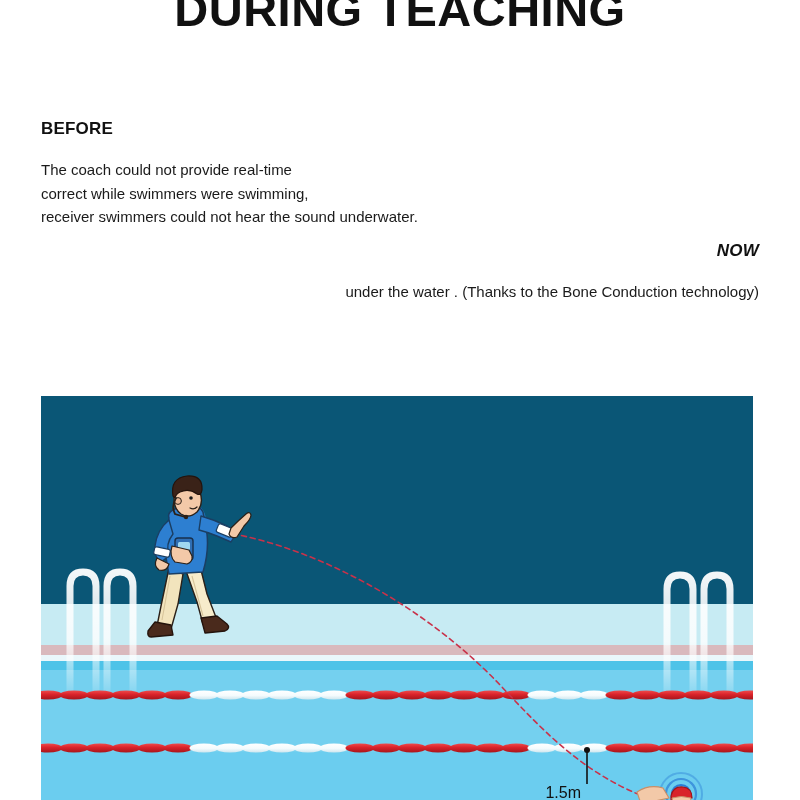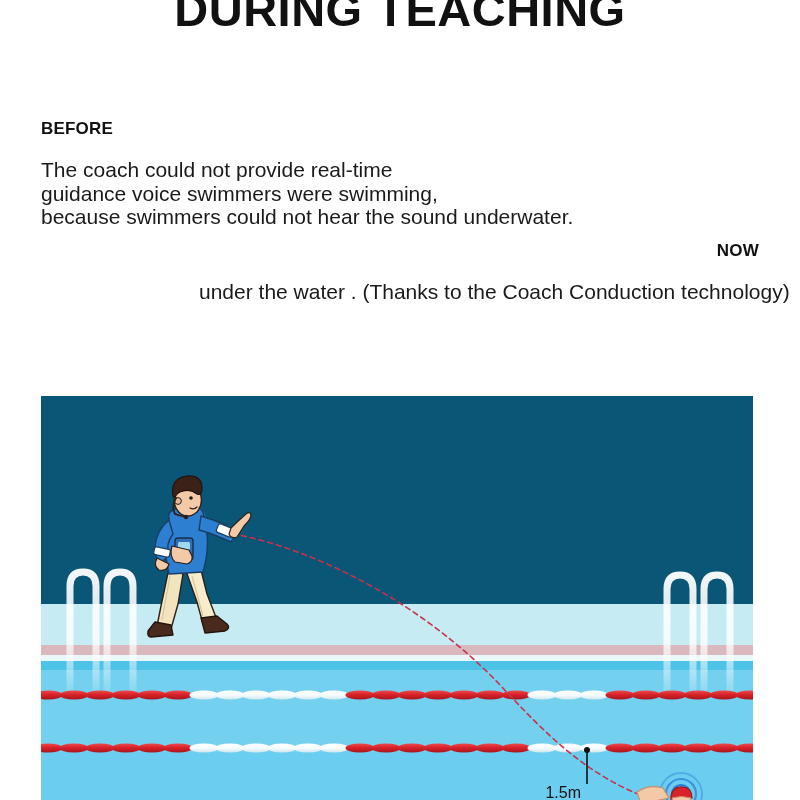--- a/index.html
+++ b/index.html
@@ -13,52 +13,52 @@
     color:#111111; line-height:1.0;
   }
 
   .section { position:absolute; }
 
   #before-block { left:41px; top:119px; width:520px; text-align:left; }
   #now-block   { right:41px; top:241px; width:560px; text-align:right; }
 
   .sec-heading { font-size:17px; font-weight:bold; color:#111; letter-spacing:0.2px; }
   #before-block .sec-heading { margin-bottom:7px; }
-  #now-block .sec-heading { margin-bottom:2px; }
-
-  .sec-body { font-size:21px; line-height:23.5px; color:#1a1a1a;margin-top:19px; }
+  #now-block .sec-heading { margin-bottom:2px;font-style:italic; }
+
+  .sec-body { font-size:15px; line-height:23.5px; color:#1a1a1a;margin-top:19px; }
   .sec-body .ln { display:block; white-space:pre; }
 
   
   #illustration {
     position:absolute; left:41px; top:396px;
     width:712px; height:500px;
     overflow:hidden;
     background:#0a5676;
   }
   #illu-svg { position:absolute; left:0; top:0; }
 </style>
 </head>
 <body>
 
 <div id="page-title">DURING TEACHING</div>
 
 <div class="section" id="before-block">
   <div class="sec-heading">BEFORE</div>
   <div class="sec-body">
     <span class="ln">The coach could not provide real-time</span>
-    <span class="ln">guidance voice swimmers were swimming,</span>
-    <span class="ln">because swimmers could not hear the sound underwater.</span>
+    <span class="ln">correct while swimmers were swimming,</span>
+    <span class="ln">receiver swimmers could not hear the sound underwater.</span>
   </div>
 </div>
 
 <div class="section" id="now-block">
   <div class="sec-heading">NOW</div>
   <div class="sec-body">
-    <span class="ln">under the water . (Thanks to the Coach Conduction technology)</span>
+    <span class="ln">under the water . (Thanks to the Bone Conduction technology)</span>
   </div>
 </div>
 
 <div id="illustration">
   <svg id="illu-svg" width="712" height="404" viewBox="0 0 712 404" xmlns="http://www.w3.org/2000/svg">
     <defs>
       <linearGradient id="ropeGradRed" x1="0" y1="0" x2="0" y2="1">
         <stop offset="0%" stop-color="#ef4b4b"></stop>
         <stop offset="45%" stop-color="#d9232a"></stop>
         <stop offset="100%" stop-color="#a8161c"></stop>

